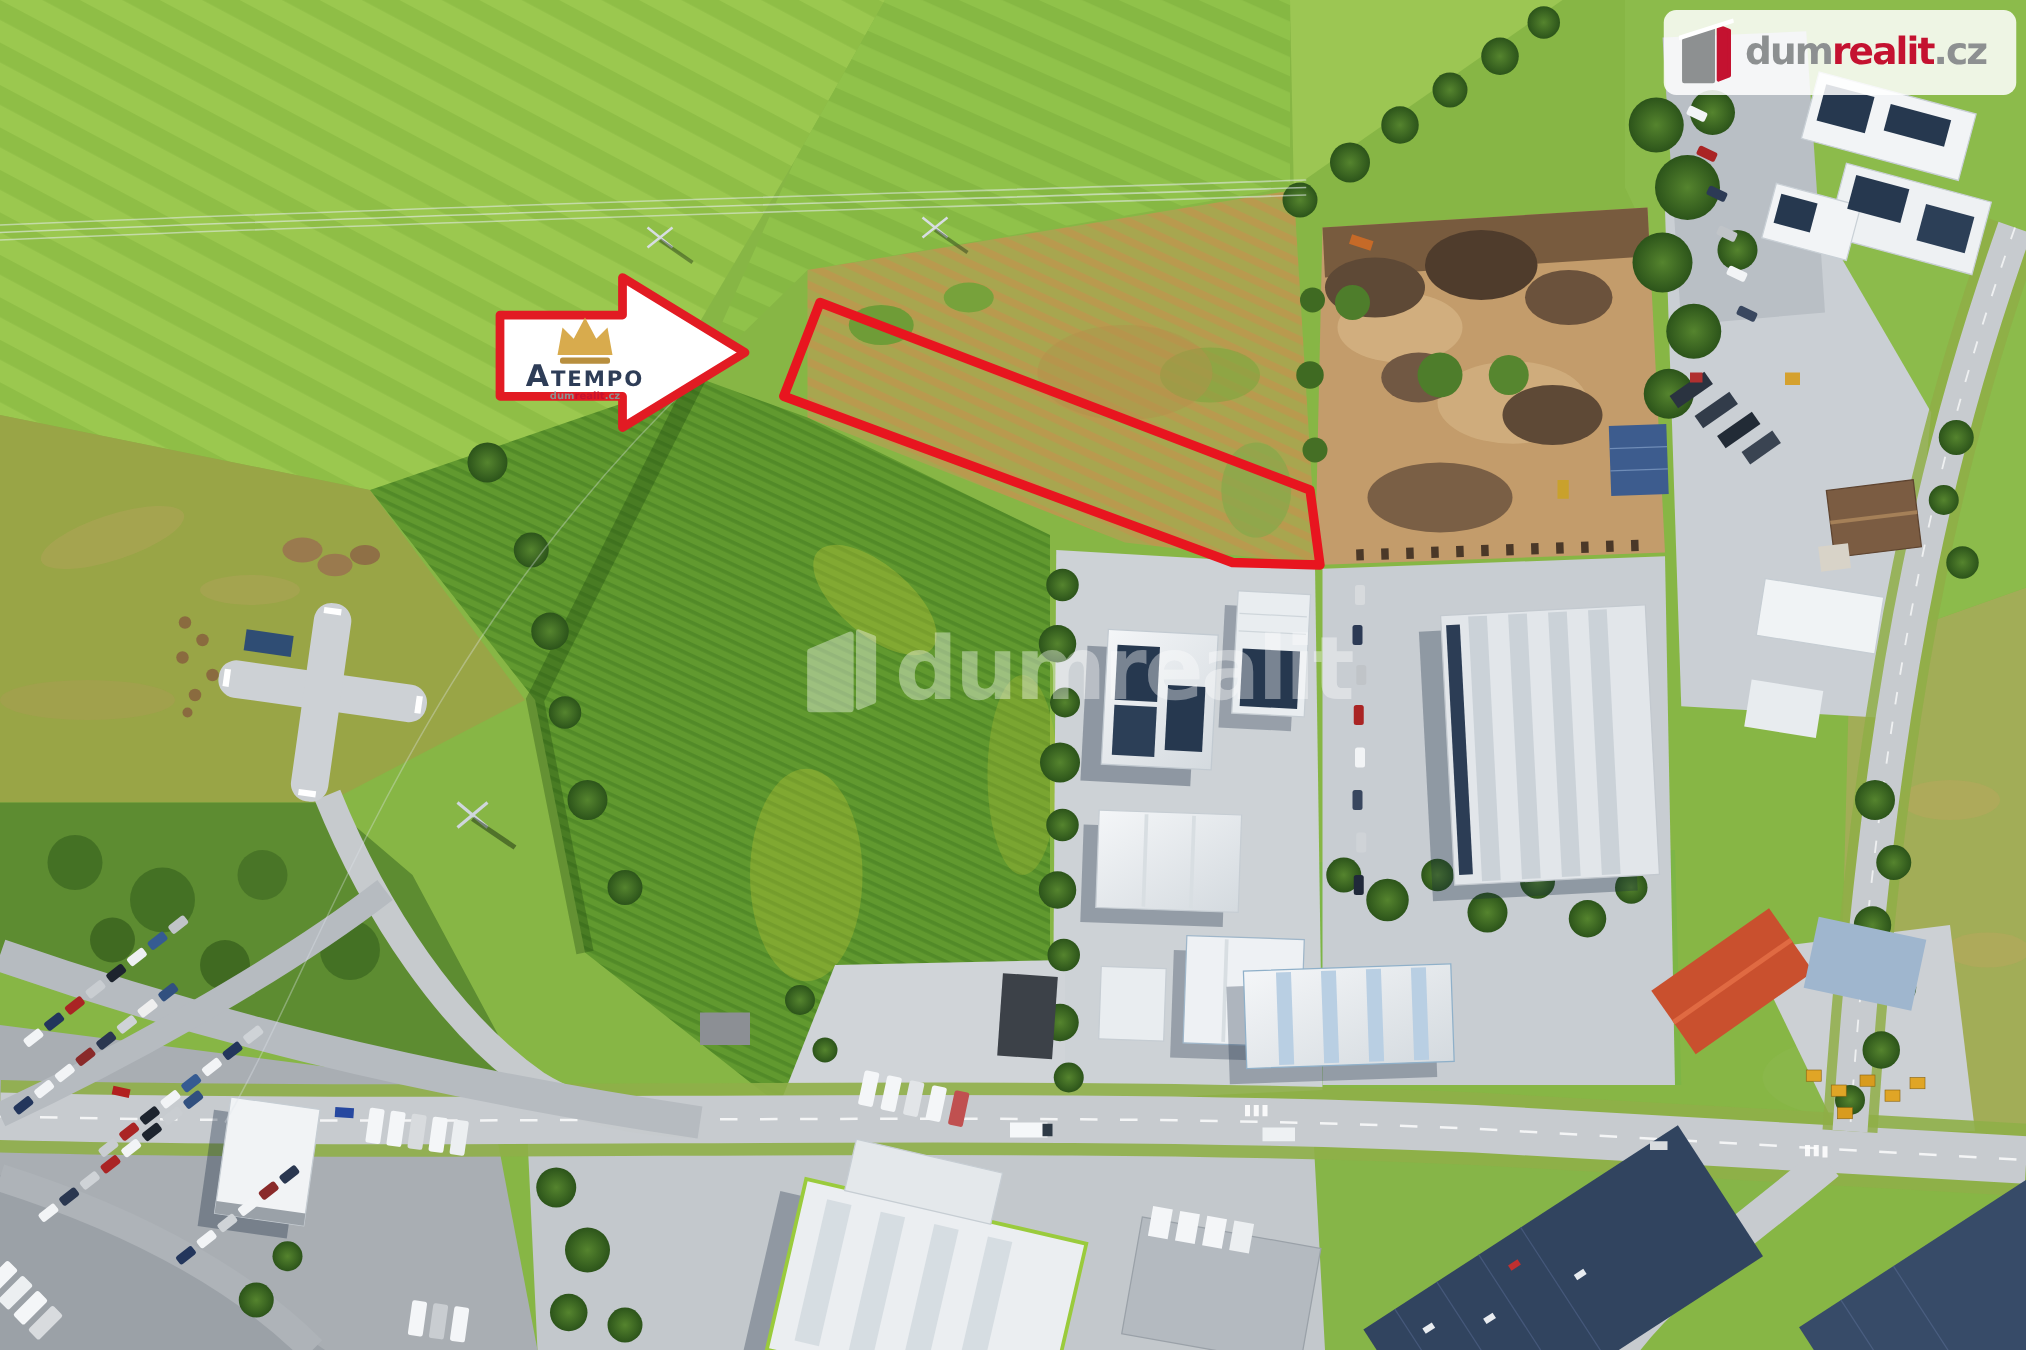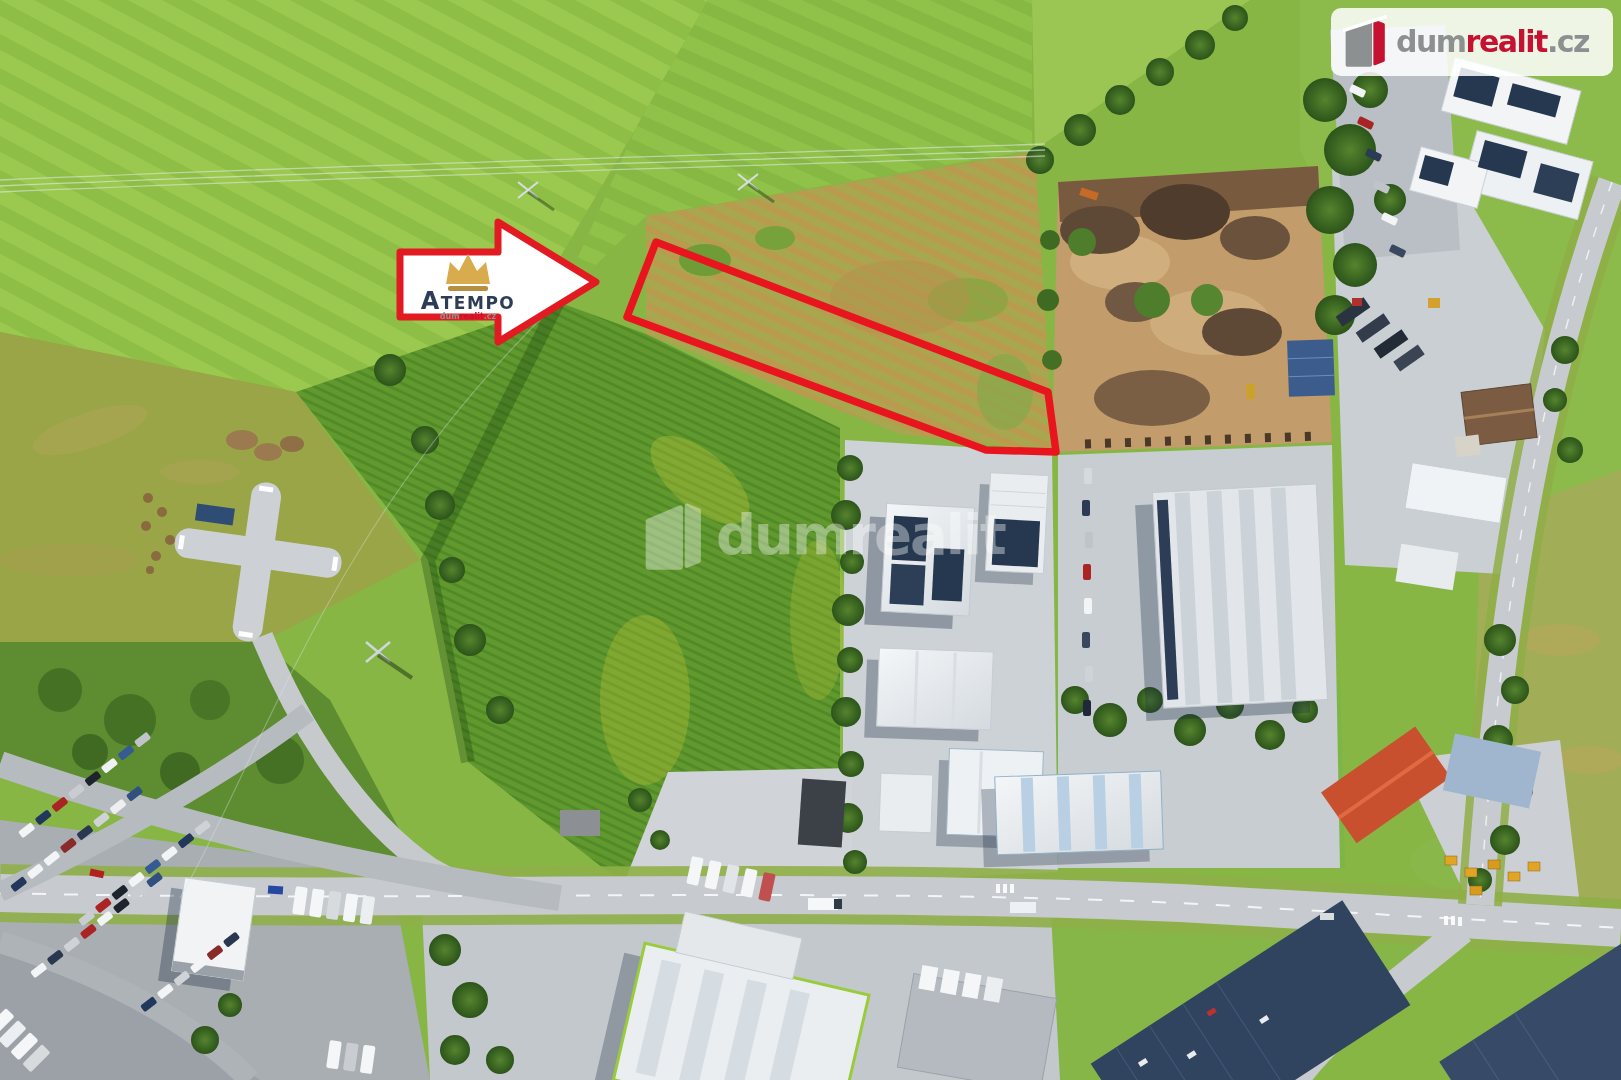--- a/index.html
+++ b/index.html
@@ -8,21 +8,21 @@
   #scene{position:absolute;left:0;top:0;}
   
   #logo-badge{position:absolute;left:1331px;top:8px;width:282px;height:68px;
     background:rgba(255,255,255,.85);border-radius:10px;display:flex;align-items:center;
     gap:9px;padding:0 12px;box-sizing:border-box;}
   .logo-text{font-weight:bold;font-size:30px;letter-spacing:-1.5px;line-height:1;white-space:nowrap;}
   .logo-gray{color:#8d9091;} .logo-red{color:#c41230;}
   
   #watermark{position:absolute;left:642px;top:496px;display:flex;align-items:center;
     gap:12px;opacity:.38;}
-  .wm-text{color:#ffffff;font-weight:bold;font-size:56px;letter-spacing:-2px;line-height:1;}
+  .wm-text{color:#ffffff;font-weight:bold;font-size:70px;letter-spacing:-2px;line-height:1;}
   
   .atempo{font-family:"DejaVu Sans","Liberation Sans",sans-serif;font-weight:bold;
     font-size:24px;font-variant:small-caps;letter-spacing:1.5px;}
   .atempo-sub{font-family:"DejaVu Sans","Liberation Sans",sans-serif;font-weight:bold;font-size:8px;}
   .sub-gray{fill:#8d9091;} .sub-red{fill:#c41230;}
 </style>
 </head>
 <body>
 
 <div id="stage">

